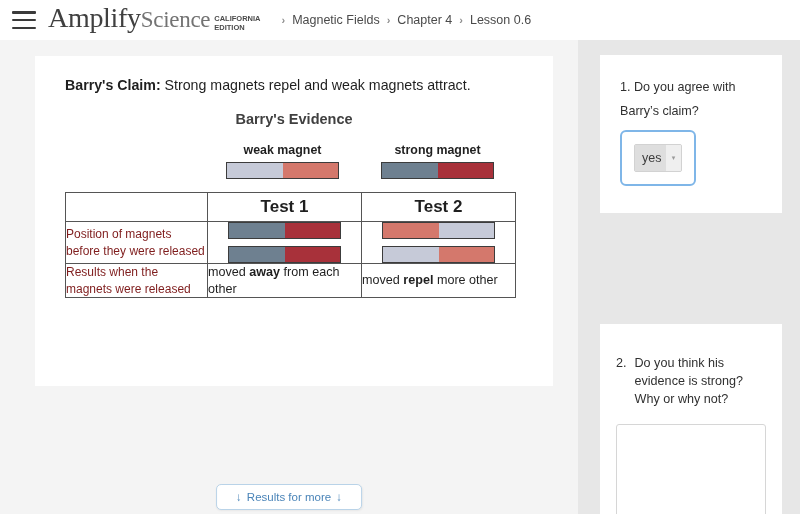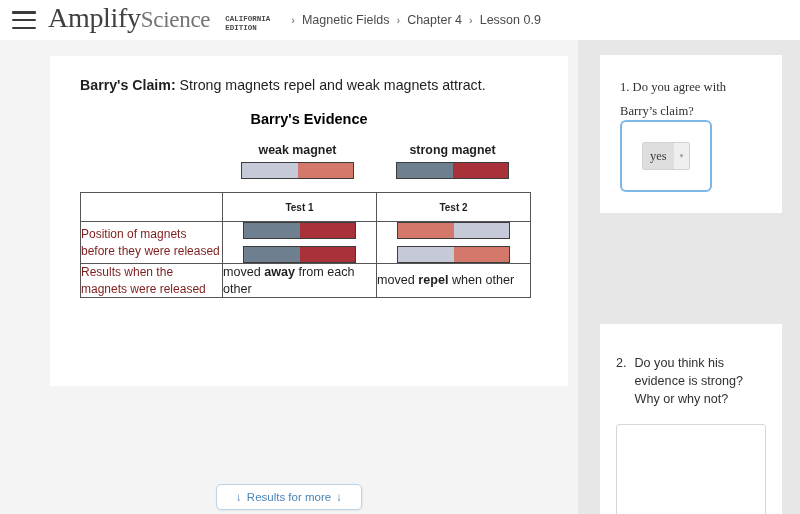--- a/index.html
+++ b/index.html
@@ -57,26 +57,26 @@
     font-size: 28px;
     color: #404040;
     letter-spacing: -0.3px;
   }
   .logo-science {
     font-size: 23px;
     color: #737373;
     letter-spacing: -0.3px;
   }
   .logo-edition {
-    font-family: Liberation Mono, monospace;
+    font-family: Liberation Sans, sans-serif;
     font-size: 7.5px;
     font-weight: bold;
     color: #4a4a4a;
     line-height: 8.5px;
-    margin-left: 15px;
+    margin-left: 4px;
     position: relative;
     top: -6px;
     text-align: left;
   }
   .breadcrumb {
     display: flex;
     align-items: center;
     margin-left: 14px;
     font-size: 12.5px;
     color: #4e4e4e;
@@ -102,40 +102,40 @@
     position: absolute;
     top: 40px; left: 578px;
     width: 222px;
     height: 474px;
     background: #e7e7e7;
   }
 
   
   .card {
     position: absolute;
-    top: 16px; left: 50px;
+    top: 16px; left: 35px;
     width: 518px;
     height: 330px;
     background: #ffffff;
     box-sizing: border-box;
     padding: 20px 30px 0 30px;
   }
   .claim {
     font-size: 14.2px;
     line-height: 19px;
     color: #1f1f1f;
     white-space: nowrap;
   }
   .claim b { font-weight: bold; }
   .evidence-title {
     text-align: center;
     font-weight: bold;
     font-size: 14.5px;
     margin-top: 16px;
-    color: #000000;
+    color: #404040;
   }
 
   
   .key {
     display: flex;
     margin-top: 16px;
     padding-left: 140px;
   }
   .key-item {
     width: 155px;
@@ -166,21 +166,21 @@
   }
   table.evidence td, table.evidence th {
     border: 1.2px solid #555;
     padding: 0;
     vertical-align: middle;
   }
   .col-label { width: 142px; }
   .col-test  { width: 154px; }
   th.test-head {
     height: 28px;
-    font-size: 10px;
+    font-size: 17px;
     font-weight: bold;
     text-align: center;
     color: #1f1f1f;
   }
   td.rowlabel {
     padding: 9px 10px 9px 12px;
     font-size: 12px;
     line-height: 16.5px;
     color: #7f1d1d;
   }
@@ -221,35 +221,34 @@
     position: absolute;
     left: 22px;
     width: 182px;
     background: #ffffff;
     box-sizing: border-box;
   }
   #panel1 {
     top: 15px;
     height: 158px;
     padding: 24px 20px 0 20px;
-    font-family: Liberation Serif, serif;
   }
   .q-line {
     font-size: 12.6px;
     color: #303030;
     line-height: 17px;
   }
   .q-line + .q-line { margin-top: 7px; }
 
   .select-wrap {
-    margin-top: 0;
+    margin-top: 10px;
     display: inline-block;
     border: 2.5px solid #7fb6e8;
     border-radius: 6px;
-    padding: 20px;
+    padding: 12px;
     background: #ffffff;
   }
   .select-box {
     display: flex;
     align-items: center;
     width: 48px;
     height: 28px;
     background: #ebebeb;
     border: 1px solid #d2d2d2;
     border-radius: 2px;
@@ -324,21 +323,21 @@
       <span>EDITION</span>
     </span>
   </div>
 
   <div class="breadcrumb">
     <span class="crumb-sep">›</span>
     <span class="crumb">Magnetic Fields</span>
     <span class="crumb-sep">›</span>
     <span class="crumb">Chapter 4</span>
     <span class="crumb-sep">›</span>
-    <span class="crumb">Lesson 0.9</span>
+    <span class="crumb">Lesson 0.6</span>
   </div>
 </div>
 
 <div class="content-col">
 
   <div class="card">
 
     <div class="claim">
       <b>Barry's Claim:</b><span> Strong magnets repel and weak magnets attract.</span>
     </div>
@@ -393,21 +392,21 @@
           </div>
           <div class="magnet">
             <div style="background:#c6cad8"></div>
             <div style="background:#d4786c"></div>
           </div>
         </td>
       </tr>
       <tr>
         <td class="rowlabel">Results when the magnets were released</td>
         <td class="result"><span>moved </span><b>away</b><span> from each other</span></td>
-        <td class="result"><span>moved </span><b>repel</b><span> when other</span></td>
+        <td class="result"><span>moved </span><b>repel</b><span> more other</span></td>
       </tr>
     </tbody>
       </table>
   </div>
 
   <div class="scroll-more">
     <span class="arr">↓</span><span>Results for more</span><span class="arr">↓</span>
   </div>
 </div>
 

